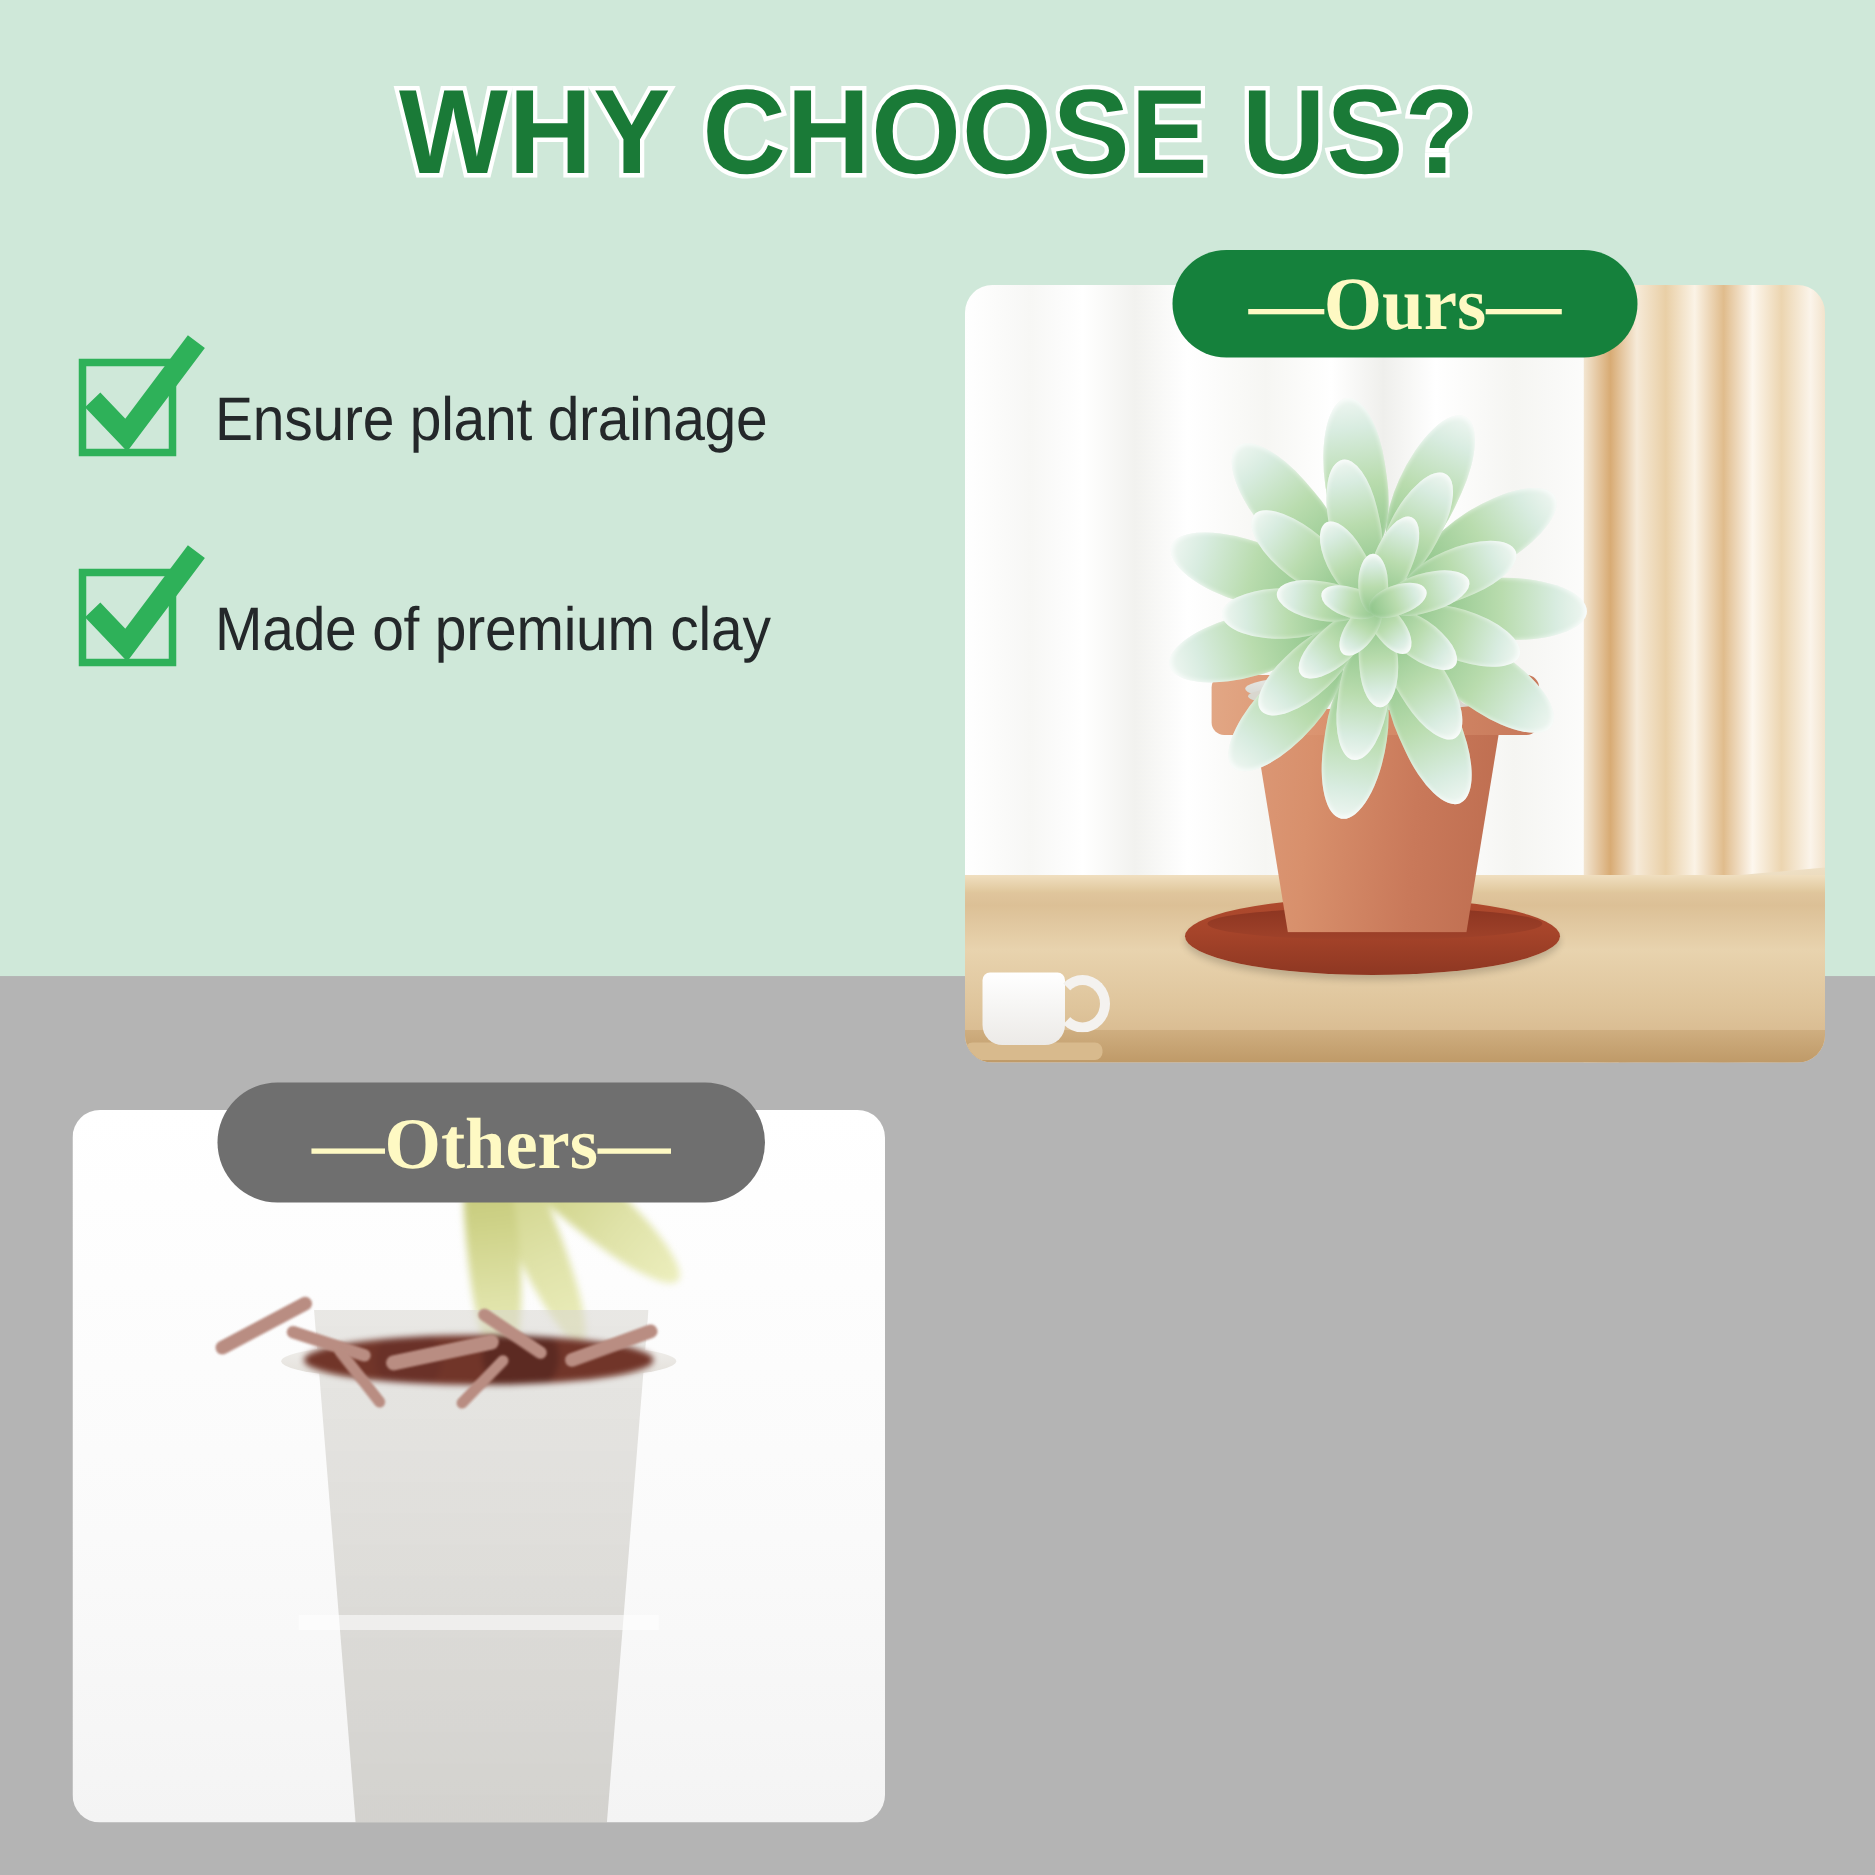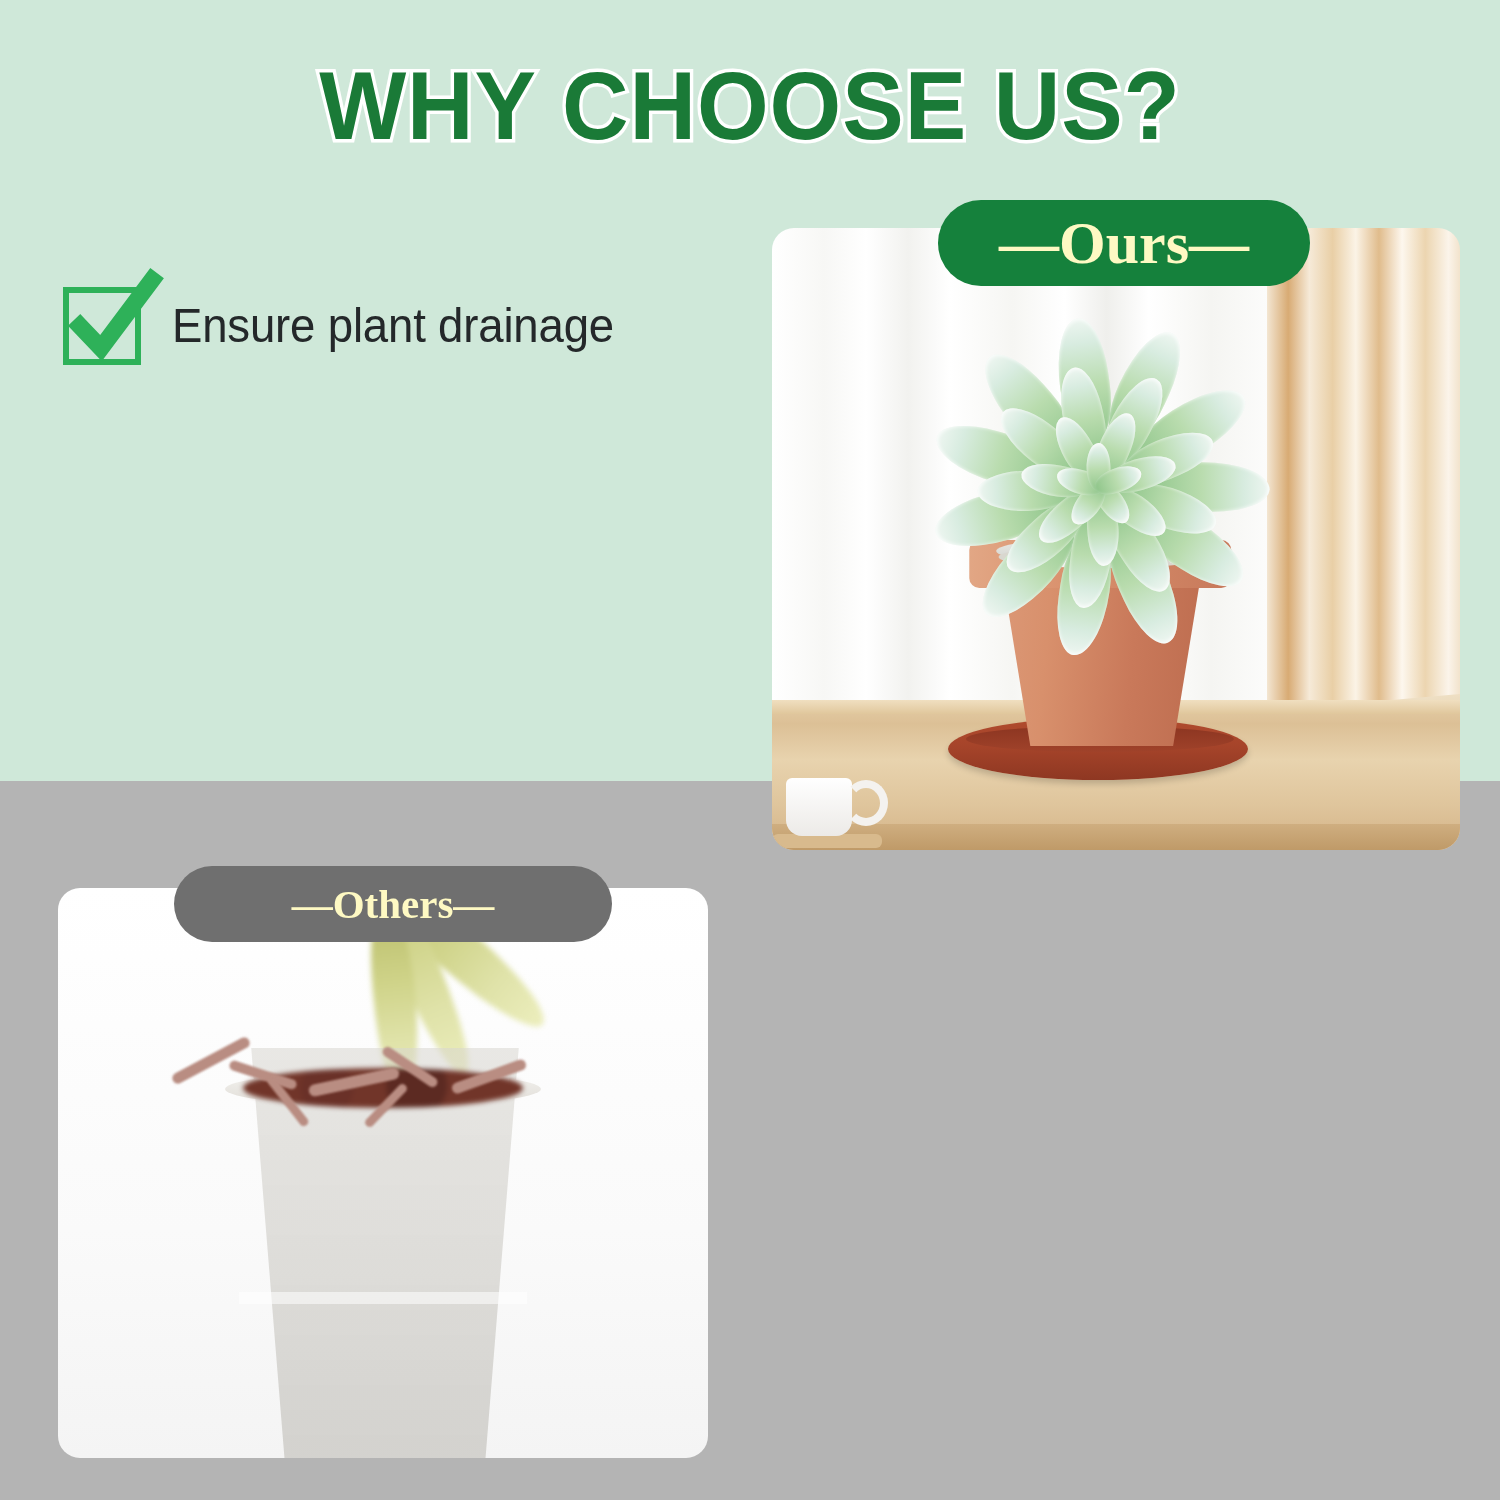--- a/index.html
+++ b/index.html
@@ -25,21 +25,21 @@
     paint-order:stroke fill;
     transform:scaleX(0.96);
     line-height:1.05;
   }
 
   
   .list{position:absolute;}
   .list-ours{left:62px;top:278px;width:690px;}
   .list-others{left:768px;top:1004px;width:640px;}
 
-  .row{display:flex;align-items:center;}
+  .row{display:flex;align-items:flex-end;}
   .list-ours .row{margin-bottom:80px;}
   .list-others .row{margin-bottom:76px;}
   .list-ours .row:last-child,.list-others .row:last-child{margin-bottom:0;}
 
   .mark{width:84px;height:84px;flex:0 0 84px;position:relative;margin-right:26px;margin-top:4px;}
   .mark svg{position:absolute;left:-6px;top:-14px;width:104px;height:104px;overflow:visible;}
 
   .row-label{
     font-family:"Liberation Sans",sans-serif;
     font-size:49px;line-height:60px;color:#24282a;
@@ -141,21 +141,21 @@
     filter:blur(1.2px);}
   .o-root{position:absolute;background:#b98d82;border-radius:8px;filter:blur(1px);}
 
   
   .pill{
     position:absolute;display:flex;align-items:center;justify-content:center;
     font-family:Liberation Serif, serif;font-weight:bold;color:#fef9c3;
     border-radius:100px;letter-spacing:0px;white-space:nowrap;
   }
   .pill-ours{left:938px;top:200px;width:372px;height:86px;background:#15813c;font-size:60px;}
-  .pill-others{left:174px;top:866px;width:438px;height:76px;background:#6f6f6f;font-size:41px;}
+  .pill-others{left:174px;top:866px;width:438px;height:96px;background:#6f6f6f;font-size:58px;}
 
   .blur-soft{filter:blur(2.4px);}
 </style>
 </head>
 <body>
 
 <div id="stage">
 
   <div class="bg-top"></div>
   <div class="bg-bottom"></div>
@@ -265,20 +265,29 @@
     <div class="row">
       <div class="mark">
         <svg viewBox="0 0 104 104">
           <rect x="10" y="22" width="72" height="72" fill="none" stroke="#2eb159" stroke-width="6"></rect>
           <path d="M24 58 L45 80 L96 12" fill="none" stroke="#2eb159" stroke-width="17" stroke-linecap="square" stroke-linejoin="miter"></path>
         </svg>
       </div>
       <div class="row-label">Ensure plant drainage</div>
     </div>
 
+    <div class="row">
+      <div class="mark">
+        <svg viewBox="0 0 104 104">
+          <rect x="10" y="22" width="72" height="72" fill="none" stroke="#2eb159" stroke-width="6"></rect>
+          <path d="M24 58 L45 80 L96 12" fill="none" stroke="#2eb159" stroke-width="17" stroke-linecap="square" stroke-linejoin="miter"></path>
+        </svg>
+      </div>
+      <div class="row-label">Made of premium clay</div>
+    </div>
 
   </div>
 
   <div class="list list-others">
 
 
 
   </div>
 
 </div>

